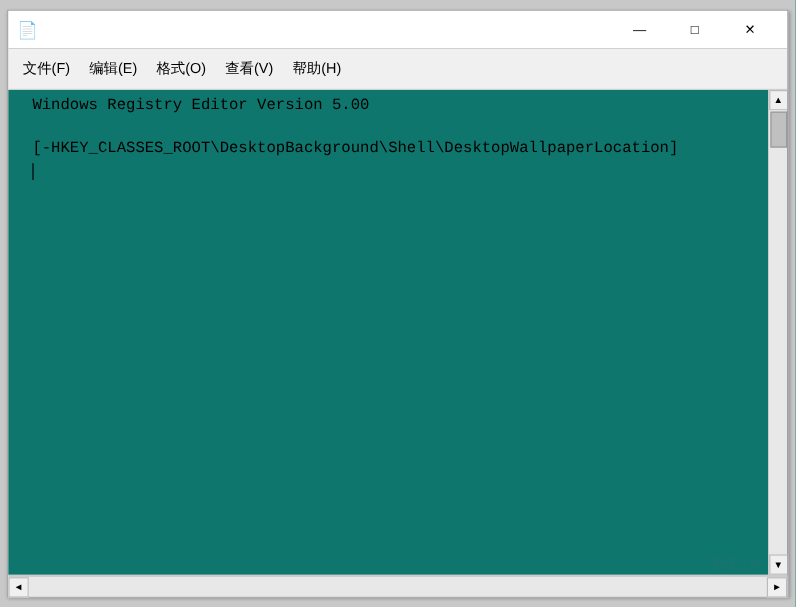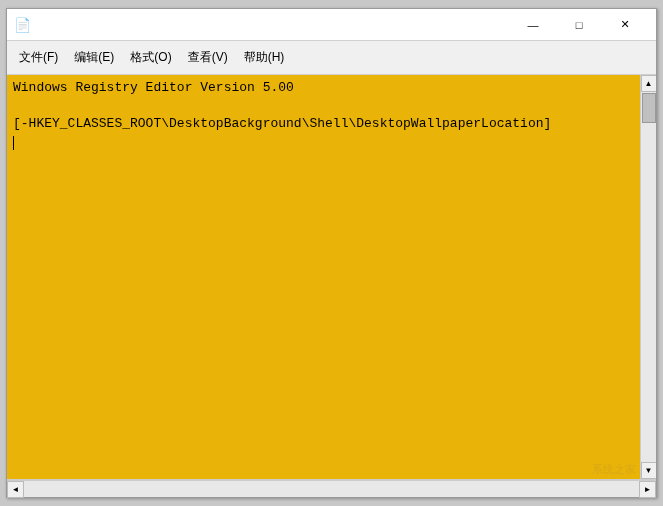--- a/index.html
+++ b/index.html
@@ -91,24 +91,25 @@
     .menu-item {
       padding: 2px 8px;
       font-size: 12px;
       color: #000;
       cursor: pointer;
       font-family: 'Segoe UI', sans-serif;
     }
 
     .editor-area {
       flex: 1;
-      background: #eab308;
+      background: #0f766e;
       position: relative;
       overflow: hidden;
       display: flex;
+      padding-left: 14px;
     }
 
     .editor-content {
       flex: 1;
       padding: 4px 6px;
       font-family: 'Courier New', Courier, monospace;
       font-size: 13px;
       color: #000;
       line-height: 1.4;
       white-space: pre;

